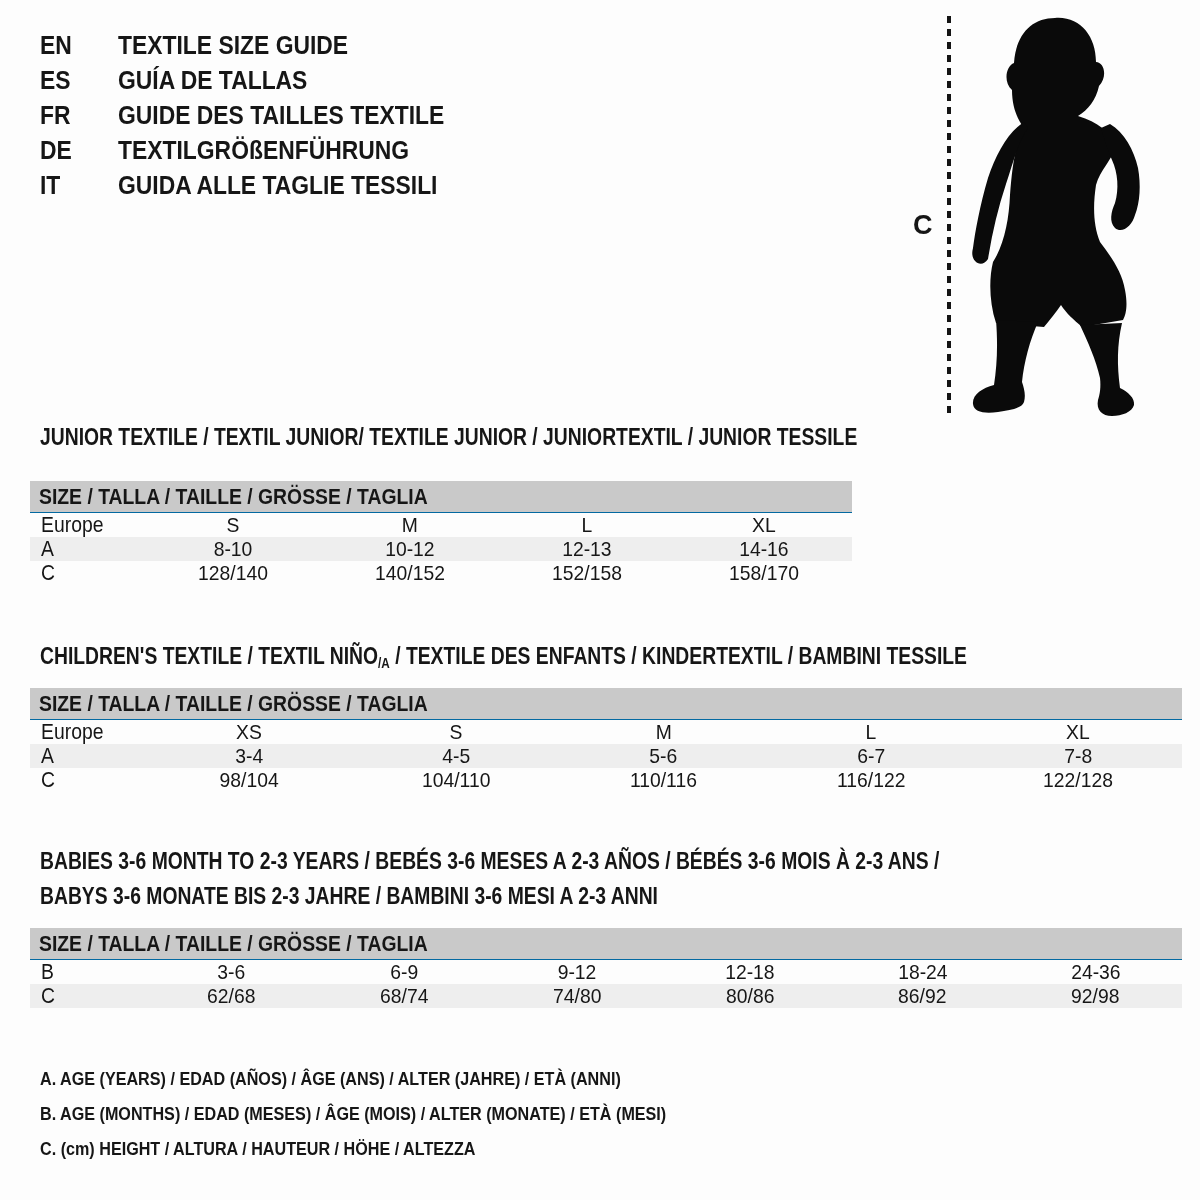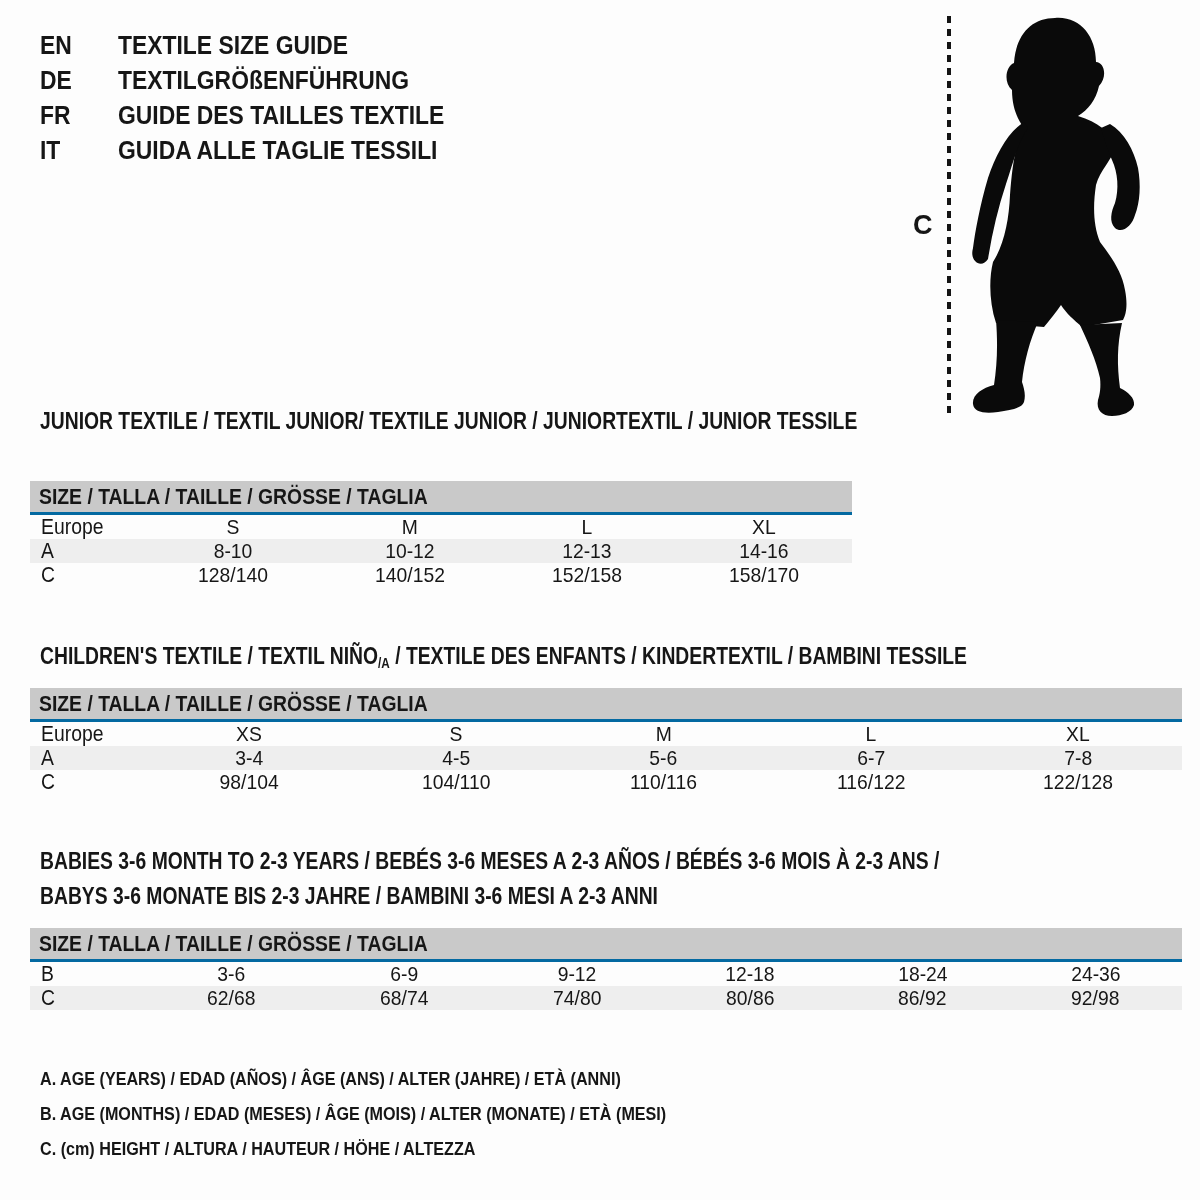--- a/index.html
+++ b/index.html
@@ -26,21 +26,21 @@
   .baby-figure{position:absolute;left:960px;top:10px;width:190px;height:410px;}
 
   
   .section-title{position:absolute;font-size:23px;font-weight:700;white-space:nowrap;}
   .section-title .cond-left{transform:scaleX(.84);}
   .subscript{font-size:14px;vertical-align:-4px;}
 
   
   .size-table{position:absolute;}
   .band{
-    background:#c9c9c9;height:31px;line-height:31px;border-bottom:3px solid #0369a1;
+    background:#c9c9c9;height:31px;line-height:31px;border-bottom:1px solid #0369a1;
     padding-left:9px;font-size:22px;font-weight:700;
   }
   .trow{display:flex;height:24px;align-items:center;font-weight:400;font-size:21px;}
   .trow.shaded{background:#eeeeee;}
   .tlabel{width:115px;flex:0 0 115px;padding-left:11px;box-sizing:border-box;font-size:22px;}
   .tcell{flex:1;text-align:center;}
 
   
   .legend-line{position:absolute;left:40px;font-size:19px;font-weight:700;white-space:nowrap;}
   .legend-line .cond-left{transform:scaleX(.85);}
@@ -49,26 +49,30 @@
 <body>
 
 <div class="page">
 
   <div class="lang-header">
     <div class="lang-row">
       <span class="lang-code"><span class="cond-left">EN</span></span>
       <span class="lang-title"><span class="cond-left">TEXTILE SIZE GUIDE</span></span>
     </div>
     <div class="lang-row">
+      <span class="lang-code"><span class="cond-left">ES</span></span>
+      <span class="lang-title"><span class="cond-left">GUÍA DE TALLAS</span></span>
+    </div>
+    <div class="lang-row">
+      <span class="lang-code"><span class="cond-left">FR</span></span>
+      <span class="lang-title"><span class="cond-left">GUIDE DES TAILLES TEXTILE</span></span>
+    </div>
+    <div class="lang-row">
       <span class="lang-code"><span class="cond-left">DE</span></span>
       <span class="lang-title"><span class="cond-left">TEXTILGRÖßENFÜHRUNG</span></span>
-    </div>
-    <div class="lang-row">
-      <span class="lang-code"><span class="cond-left">FR</span></span>
-      <span class="lang-title"><span class="cond-left">GUIDE DES TAILLES TEXTILE</span></span>
     </div>
     <div class="lang-row">
       <span class="lang-code"><span class="cond-left">IT</span></span>
       <span class="lang-title"><span class="cond-left">GUIDA ALLE TAGLIE TESSILI</span></span>
     </div>
   </div>
 
   <div class="height-line"></div>
   <div class="height-label">C</div>
 
@@ -126,21 +130,21 @@
         M 120,315
         C 128,332 136,350 140,368
         C 141,377 140,384 138,390
         C 136,400 142,406 152,406
         C 162,406 172,402 174,395
         C 175,388 168,382 160,378
         C 157,355 157,335 162,313 Z"></path>
     </g>
   </svg>
 
-  <div class="section-title" style="left:40px;top:408px;">
+  <div class="section-title" style="left:40px;top:424px;">
     <span class="cond-left">JUNIOR TEXTILE / TEXTIL JUNIOR/ TEXTILE JUNIOR / JUNIORTEXTIL / JUNIOR TESSILE</span>
   </div>
   <div class="size-table" style="left:30px;top:481px;width:822px;">
       <div class="band"><span class="cond-left">SIZE / TALLA / TAILLE / GRÖSSE / TAGLIA</span></div>
       <div class="trow">
         <div class="tlabel"><span class="cond-left">Europe</span></div>
         <div class="tcell"><span class="cond-center">S</span></div>
         <div class="tcell"><span class="cond-center">M</span></div>
         <div class="tcell"><span class="cond-center">L</span></div>
         <div class="tcell"><span class="cond-center">XL</span></div>

